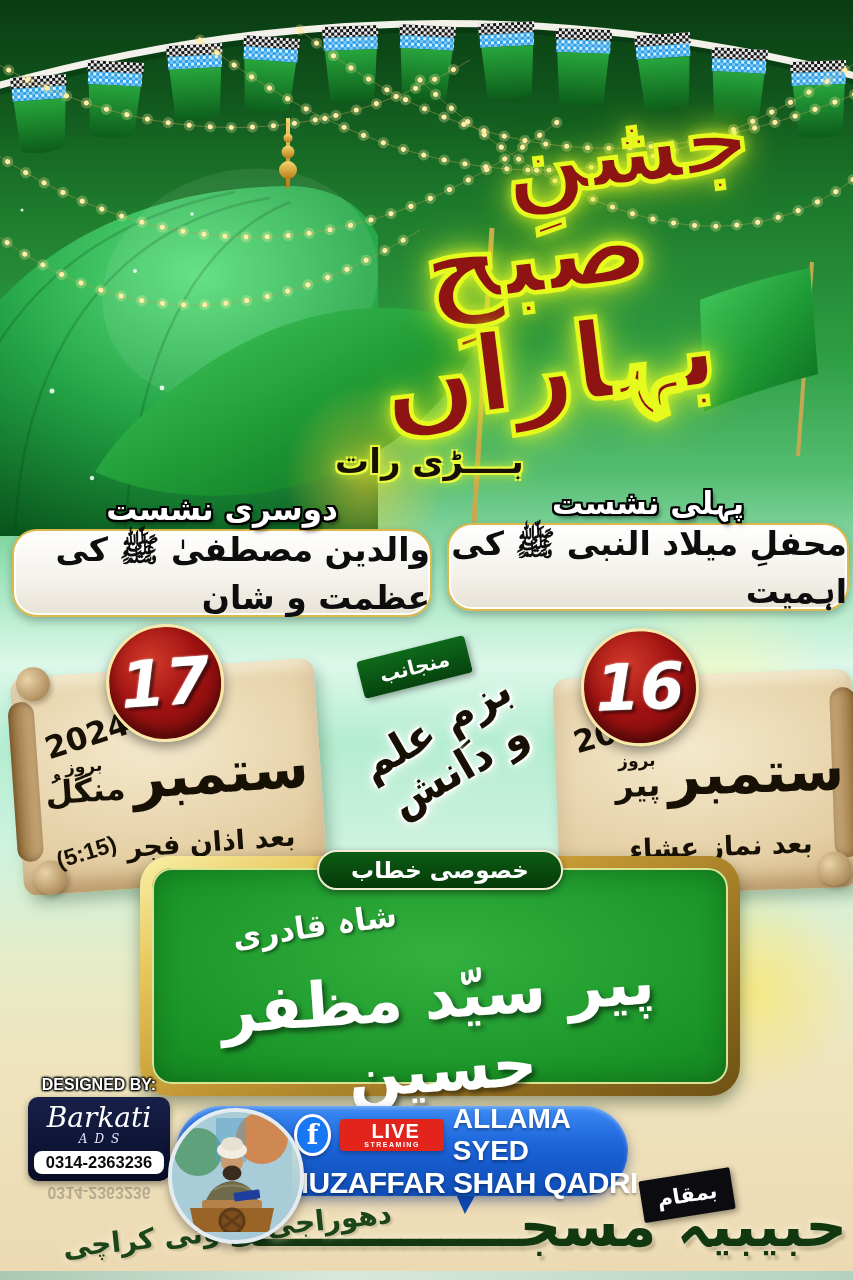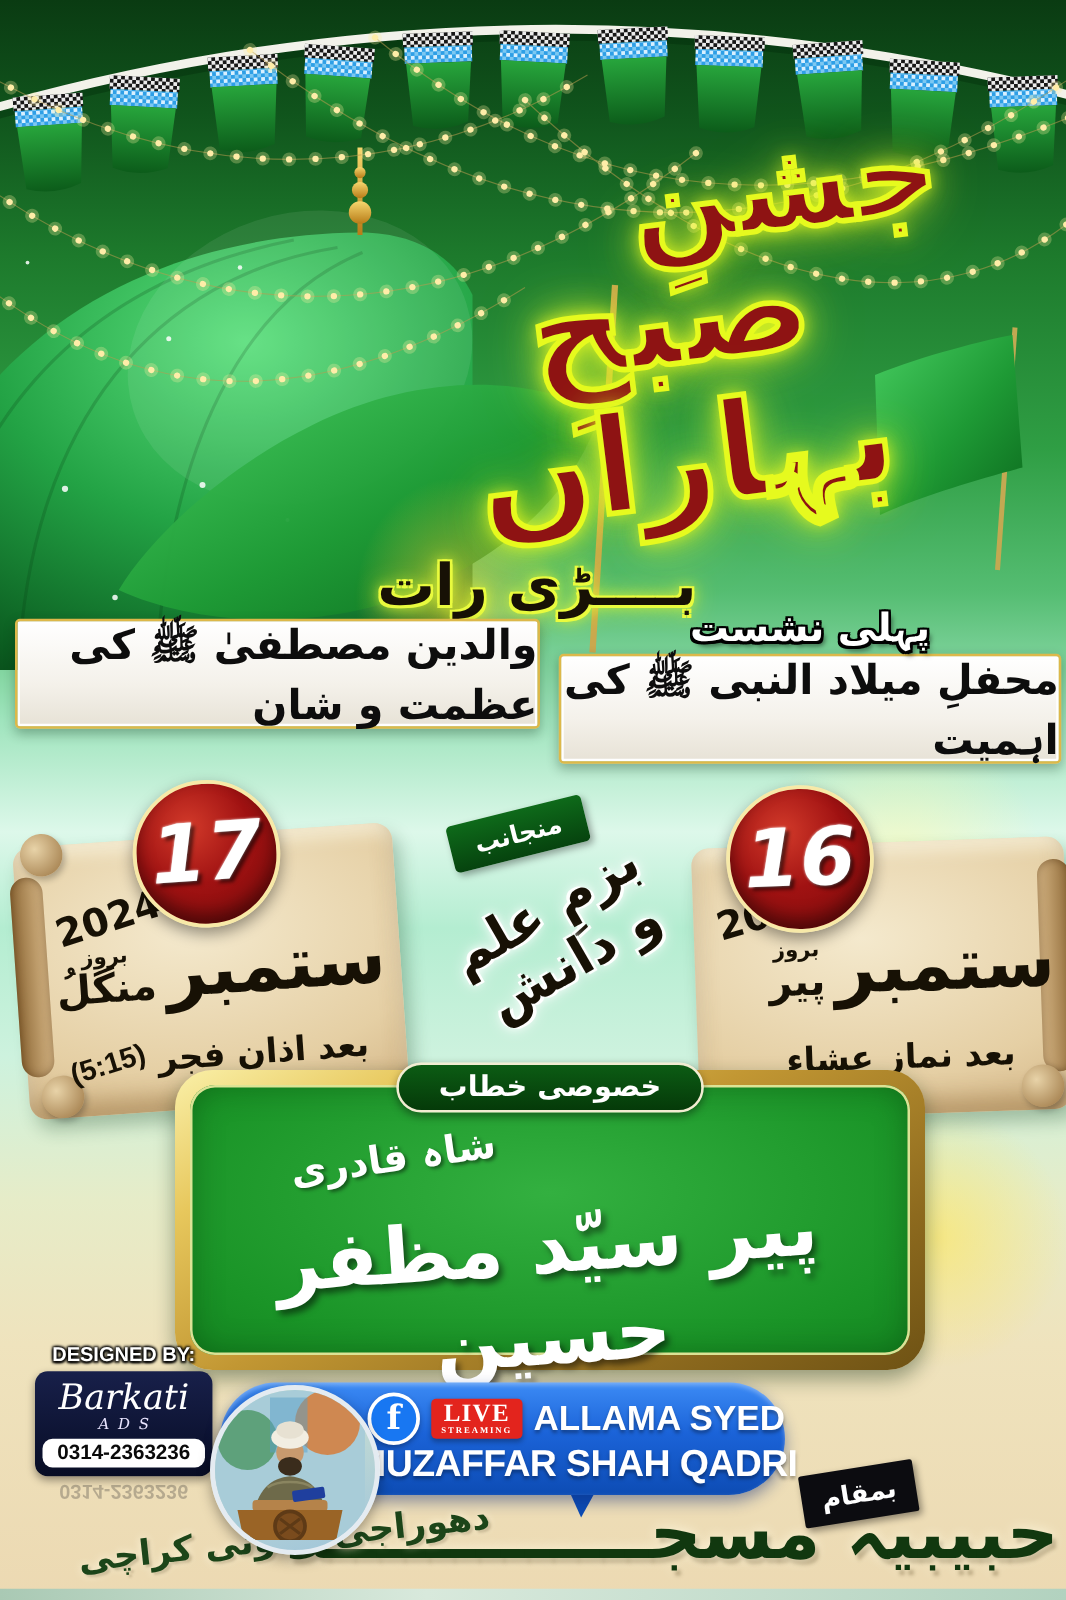--- a/index.html
+++ b/index.html
@@ -29,31 +29,31 @@
       -2px 2px 0 #fff,0 0 9px #fff,0 0 14px #fff;}
 
   
   .title{top:116px;left:255px;width:565px;z-index:6;transform:rotate(-7deg);
     text-align:center;color:#8e1313;font-weight:bold;
     -webkit-text-stroke:4.5px #e6fa1e;
     text-shadow:0 0 14px rgba(231,250,30,.95),0 0 30px rgba(220,246,40,.9),0 0 46px rgba(214,245,60,.6);}
   .title .t1{display:block;font-size:94px;text-align:right;padding-right:55px;line-height:1;}
   .title .t2{display:block;font-size:108px;line-height:1.05;margin-top:-12px;}
   .night{top:441px;left:252px;width:355px;z-index:6;text-align:center;
-    font-size:46px;font-weight:bold;color:#171105;
+    font-size:34px;font-weight:bold;color:#171105;
     text-shadow:2px 2px 0 #e9fb3e,-2px -2px 0 #e9fb3e,2px -2px 0 #e9fb3e,-2px 2px 0 #e9fb3e,
       0 0 10px #e5f832,0 0 20px #def433;}
 
   
   .session{z-index:7;}
   .session .label{font-size:31px;font-weight:bold;color:#fff;text-align:center;line-height:1.1;
     text-shadow:2px 0 0 #000,-2px 0 0 #000,0 2px 0 #000,0 -2px 0 #000,
       2px 2px 0 #000,-2px -2px 0 #000,2px -2px 0 #000,-2px 2px 0 #000,3px 4px 4px rgba(0,0,0,.5);}
   .session .box{margin-top:3px;background:linear-gradient(180deg,#ffffff 0%,#f4f1ea 60%,#e7e2d6 100%);
-    border:2px solid #ddb84a;border-radius:4px;height:84px;display:flex;align-items:center;
+    border:2px solid #ddb84a;border-radius:25px;height:84px;display:flex;align-items:center;
     justify-content:center;font-size:33px;font-weight:bold;color:#0d0d0d;
     box-shadow:0 4px 9px rgba(0,30,10,.3),inset 0 0 0 2px #fff;}
   .sess-r{right:4px;top:486px;width:402px;}
   .sess-l{left:12px;top:492px;width:420px;}
 
   
   .scroll{z-index:7;width:298px;height:240px;}
   .scroll .paper{position:absolute;left:0;right:0;top:22px;bottom:0;border-radius:14px;
     background:radial-gradient(120% 95% at 45% 35%,#f4e9cd 0%,#e5cfa4 55%,#c9a675 100%);
     box-shadow:inset 0 -12px 18px rgba(120,80,30,.35),inset 0 8px 14px rgba(255,255,240,.6),
@@ -127,22 +127,22 @@
   
   .livebar{left:176px;top:1106px;width:452px;height:90px;border-radius:46px;z-index:9;
     background:linear-gradient(180deg,#3c8bf5 0%,#1b63d8 45%,#0d4cb4 100%);
     box-shadow:0 5px 12px rgba(10,40,120,.45),inset 0 2px 4px rgba(255,255,255,.35);
     padding-left:118px;box-sizing:border-box;display:flex;flex-direction:column;
     justify-content:center;align-items:center;gap:1px;}
   .lrow{display:flex;align-items:center;gap:9px;}
   .fb{width:36px;height:36px;border-radius:50%;background:#1877f2;border:3px solid #fff;
     color:#fff;font-weight:bold;font-family:"DejaVu Serif",serif;font-size:27px;line-height:1;
     display:flex;align-items:center;justify-content:center;box-shadow:0 2px 4px rgba(0,0,0,.3);}
-  .live-badge{background:#e3241d;border-radius:4px;color:#fff;text-align:center;
-    padding:2px 8px 3px;line-height:1;box-shadow:0 2px 4px rgba(0,0,0,.3);font-family:Liberation Serif, serif;}
+  .live-badge{background:#e3241d;border-radius:4px;color:#fff;text-align:right;
+    padding:2px 24px 3px;line-height:1;box-shadow:0 2px 4px rgba(0,0,0,.3);}
   .live-word{font-size:20px;font-weight:bold;letter-spacing:1px;display:block;}
   .streaming{font-size:7px;font-weight:bold;letter-spacing:1.5px;display:block;}
   .l1{color:#fff;font-size:28px;font-weight:bold;letter-spacing:0;text-shadow:0 2px 3px rgba(0,0,0,.35);}
   .l2{color:#fff;font-size:30px;font-weight:bold;letter-spacing:-.5px;margin-top:-2px;
     text-shadow:0 2px 3px rgba(0,0,0,.35);white-space:nowrap;}
   .bar-tail{left:452px;top:1190px;width:0;height:0;border-left:15px solid transparent;
     border-right:9px solid transparent;border-top:24px solid #0d4cb4;z-index:8;transform:skewX(-10deg);}
   .avatar{left:168px;top:1108px;width:128px;height:128px;border-radius:50%;z-index:10;
     border:4px solid #e4ebf1;overflow:hidden;background:linear-gradient(160deg,#d8e8d0,#9ec4da);
     box-shadow:0 4px 10px rgba(0,0,0,.35);}
@@ -290,20 +290,21 @@
     <span class="t2">صبحِ بہاراں</span>
   </div>
   <div class="abs night u">بــــڑی رات</div>
 
   <div class="abs session sess-r u">
     <div class="label">پہلی نشست</div>
     <div class="box">محفلِ میلاد النبی ﷺ کی اہمیت</div>
   </div>
 
   <div class="abs session sess-l u">
+    <div class="label">دوسری نشست</div>
     <div class="box">والدین مصطفیٰ ﷺ کی عظمت و شان</div>
   </div>
 
   <div class="abs scroll scr-16 u">
     <div class="paper"></div>
     <div class="roll rollR"></div>
     <div class="curl" style="right:6px;bottom:2px;"></div>
     <div class="day-badge" style="top:-26px;left:28px;">16</div>
     <div class="year" style="top:58px;left:18px;">2024</div>
     <div class="daterow" style="top:94px;right:10px;">

